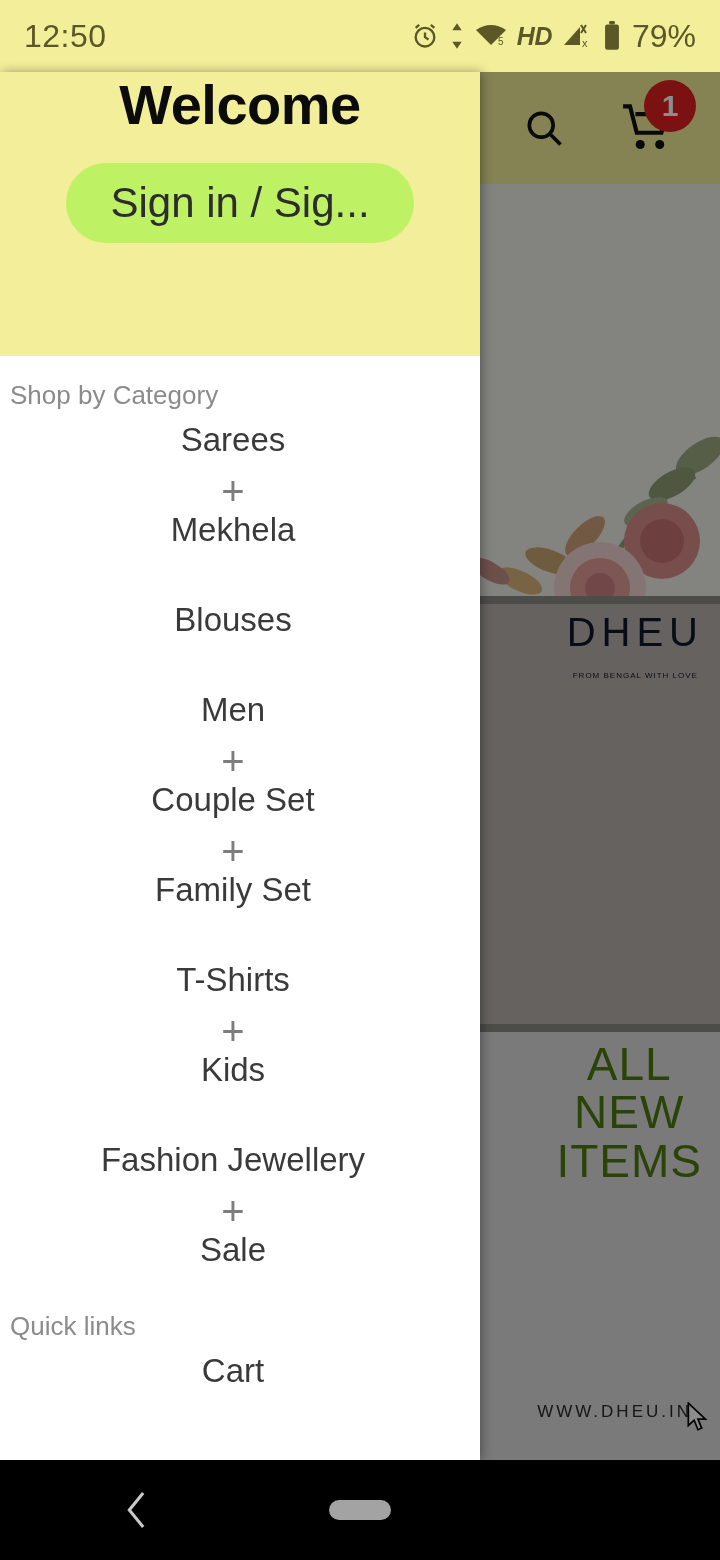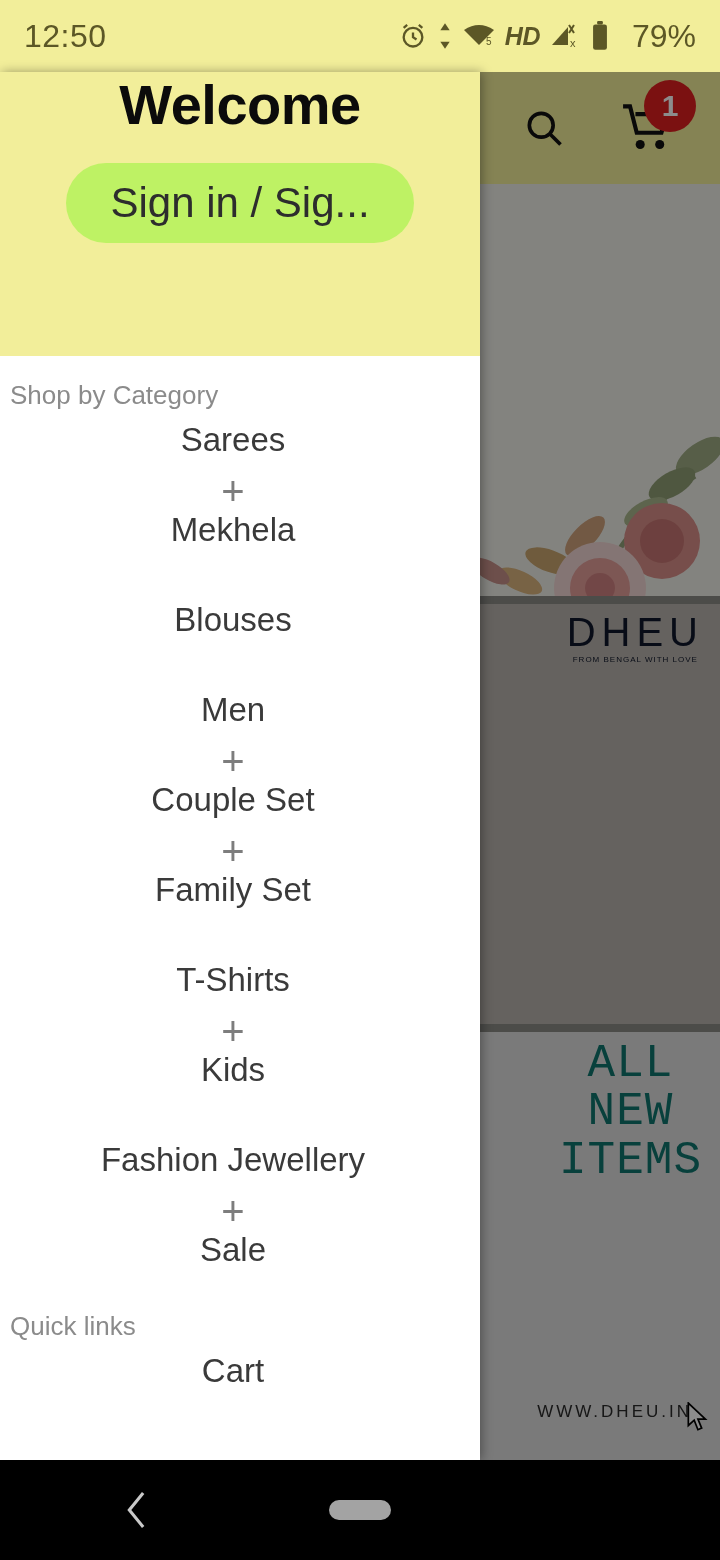--- a/index.html
+++ b/index.html
@@ -16,21 +16,21 @@
     background:#f2ee9a;
     display:flex; align-items:center; justify-content:space-between;
     padding:0 24px;
     color:#585326;
   }
   #status-time { font-size:32px; letter-spacing:0.5px; color:#5c5726; }
   #status-icons { display:flex; align-items:center; gap:10px; }
   .sicon { display:flex; align-items:center; color:#5c5726; }
   .sicon svg { display:block; }
   #status-hd { font-size:25px; font-weight:bold; font-style:italic; color:#5c5726; letter-spacing:-0.5px;}
-  #status-battery-text { font-size:32px; color:#5c5726; margin-left:12px; }
+  #status-battery-text { font-size:32px; color:#5c5726; margin-left:0; }
 
   
   #app-layer { position:absolute; left:0; top:72px; width:720px; height:1388px; background:#8a8a86; overflow:hidden; }
   #app-header {
     position:absolute; left:0; top:0; width:720px; height:112px;
     background:#f2ee9a;
     display:flex; align-items:center; justify-content:flex-end; gap:56px;
     padding-right:46px;
   }
   .hdr-icon { position:relative; display:flex; align-items:center; justify-content:center; }
@@ -60,38 +60,38 @@
     font-size:78px; font-weight:bold; color:#4d5235; white-space:nowrap; }
   .b1-sub { position:absolute; left:-110px; top:180px; font-family:"Liberation Serif", serif;
     font-size:46px; color:#4d5235; white-space:nowrap; }
   .b1-dot { position:absolute; left:-22px; top:228px; width:52px; height:34px; border-radius:26px; background:#5d6340;}
   .b1-site { position:absolute; left:-60px; top:268px; font-size:22px; letter-spacing:2px; color:#4b4b3c; }
   .b1-flora { position:absolute; right:-10px; bottom:-20px; width:330px; height:280px; }
 
   
   .b2-logo { position:absolute; right:16px; top:6px; text-align:center; color:#0f172a; }
   .b2-logo-main { font-size:40px; letter-spacing:6px; font-weight:300; font-family:"Liberation Sans", sans-serif; }
-  .b2-logo-sub { font-size:8px; letter-spacing:1px; margin-top:0; }
+  .b2-logo-sub { font-size:8px; letter-spacing:1px; margin-top:16px; }
   .b2-arr { position:absolute; left:-18px; top:96px; font-size:34px; letter-spacing:3px; color:#1b1b1b; white-space:nowrap; }
   .b2-big1 { position:absolute; left:-42px; top:118px; font-size:110px; font-weight:bold; color:#111; letter-spacing:-2px; }
   .b2-big2 { position:absolute; left:-42px; top:210px; font-size:110px; font-weight:bold; color:#111; letter-spacing:-2px; }
   .b2-script { position:absolute; left:16px; top:240px; font-family:"Liberation Serif", serif; font-style:italic;
     font-size:92px; color:#b5834e; transform:rotate(-8deg); }
   .b2-blackbox { position:absolute; left:-56px; top:346px; background:#111; color:#fff;
     padding:8px 10px; font-size:27px; font-weight:bold; line-height:1.05; letter-spacing:0.5px;}
   .b2-explore { position:absolute; left:152px; top:344px; background:#cbab87; color:#1b1b1b;
     padding:14px 14px; font-size:22px; font-weight:bold; text-align:center; line-height:1.2; letter-spacing:1px; }
   .b2-footer { position:absolute; left:16px; bottom:14px; display:flex; align-items:center; gap:12px; }
   .b2-url { font-size:19px; letter-spacing:3px; color:#1b1b1b; }
   .b2-soc { display:flex; gap:9px; }
   .b2-soc i { width:23px; height:23px; border-radius:50%; background:#1b1b1b; display:block; }
 
   
   .b3-title { position:absolute; right:18px; top:8px; text-align:center;
-    font-family:Liberation Mono, monospace; font-size:46px; line-height:1.05; color:#0f766e; letter-spacing:1px; }
+    font-family:Liberation Sans, sans-serif; font-size:46px; line-height:1.05; color:#4d7c0f; letter-spacing:1px; }
   .b3-fig { position:absolute; }
   .b3-url { position:absolute; right:28px; bottom:50px; font-size:17px; letter-spacing:3px; color:#2a2a2a; }
   #cursor { position:absolute; right:8px; bottom:38px; width:26px; height:32px; }
 
   
   #scrim { position:absolute; left:0; top:72px; width:720px; height:1388px; background:rgba(0,0,0,0.45); }
 
   
   #drawer {
     position:absolute; left:0; top:72px; width:480px; height:1388px;

